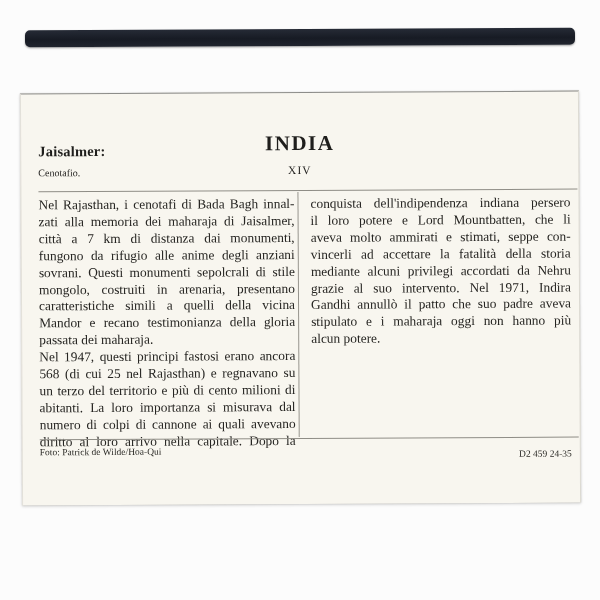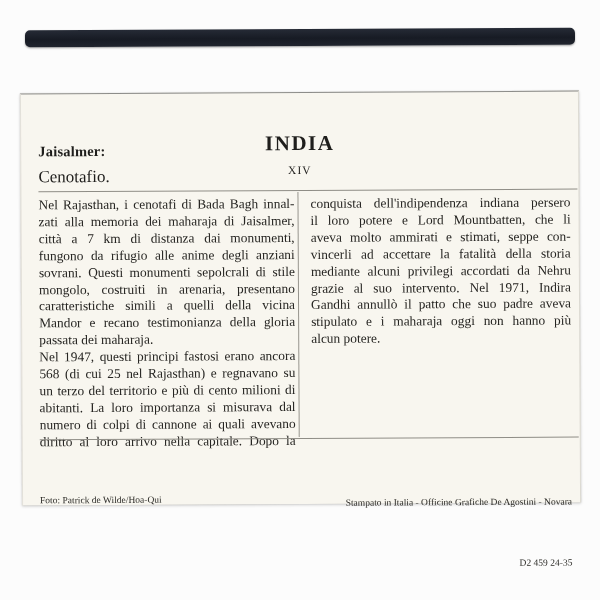--- a/index.html
+++ b/index.html
@@ -49,21 +49,21 @@
     left: 17px;
     top: 49px;
     font-size: 14.5px;
     font-weight: bold;
     letter-spacing: 0.2px;
   }
   .loc-sub {
     position: absolute;
     left: 17px;
     top: 73px;
-    font-size: 17px;
+    font-size: 10px;
   }
   .card-title {
     position: absolute;
     left: 0;
     top: 38px;
     width: 100%;
     text-align: center;
     font-size: 21px;
     font-weight: bold;
     letter-spacing: 1.5px;
@@ -121,21 +121,21 @@
   }
   .footer-right {
     position: absolute;
     right: 8px;
     top: 356px;
     text-align: right;
     font-size: 9.5px;
     line-height: 12.5px;
     color: #2a2925;
   }
-  .fline { white-space: nowrap; margin-top: 48px; }
+  .fline { white-space: nowrap; }
 </style>
 </head>
 <body>
 
 <div id="stage">
 
   <div id="top-edge"></div>
 
   <div id="card">
 
@@ -178,18 +178,17 @@
         <div class="tline lastline">alcun potere.</div>
       </div>
 
     <div id="rule-bottom" class="hrule"></div>
 
     <div class="footer-left">
         <div class="fline">Foto: Patrick de Wilde/Hoa-Qui</div>
       </div>
 
     <div class="footer-right">
-        <div class="fline">Stampato in Italia - Officine Grafiche De Agostini - Novara</div>
         <div class="fline">D2 459 24-35</div>
       </div>
 
   </div>
 </div>
 
 </body></html>

